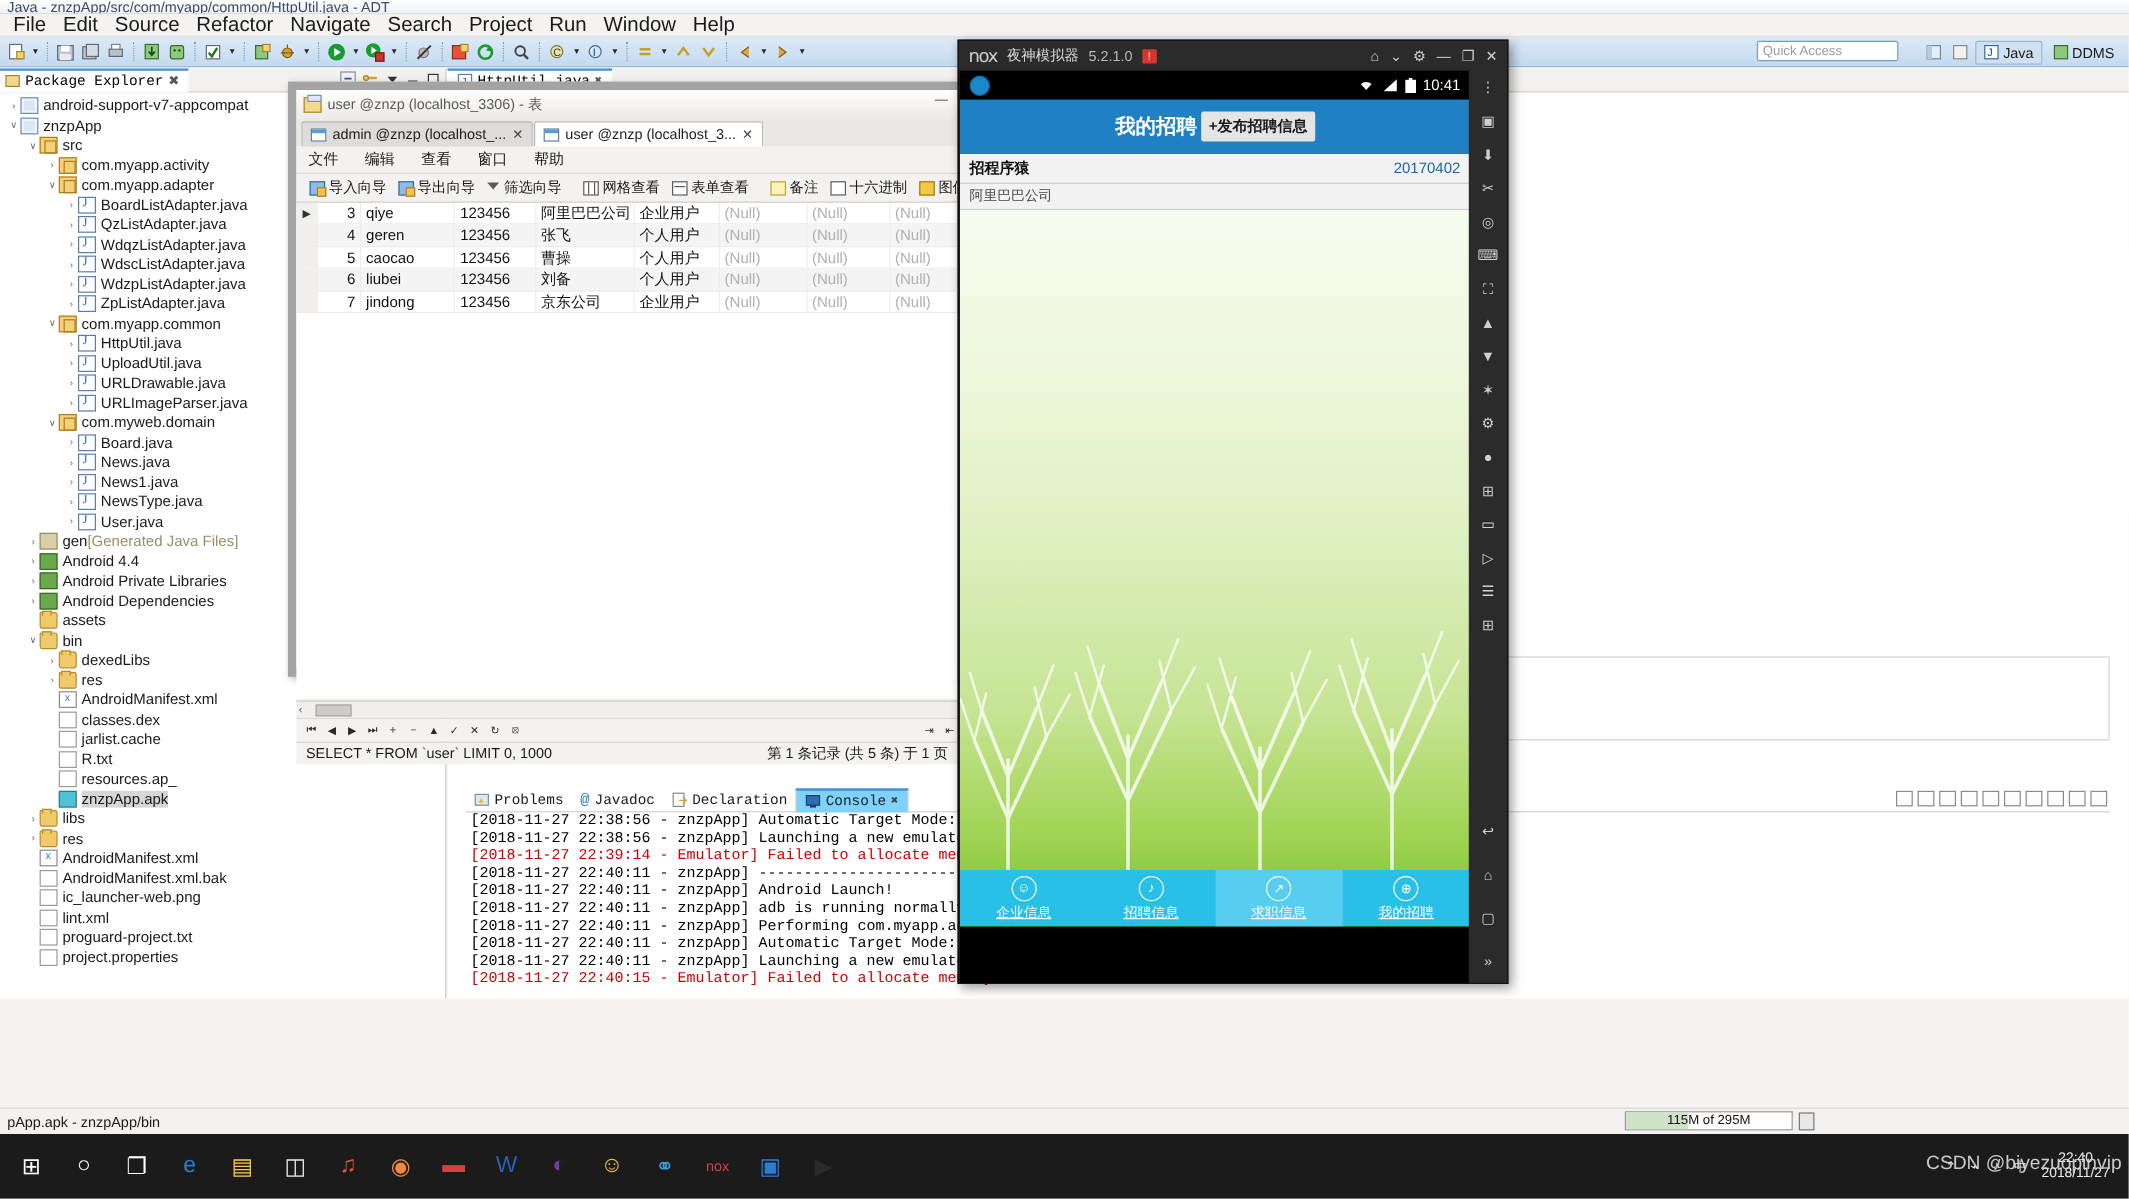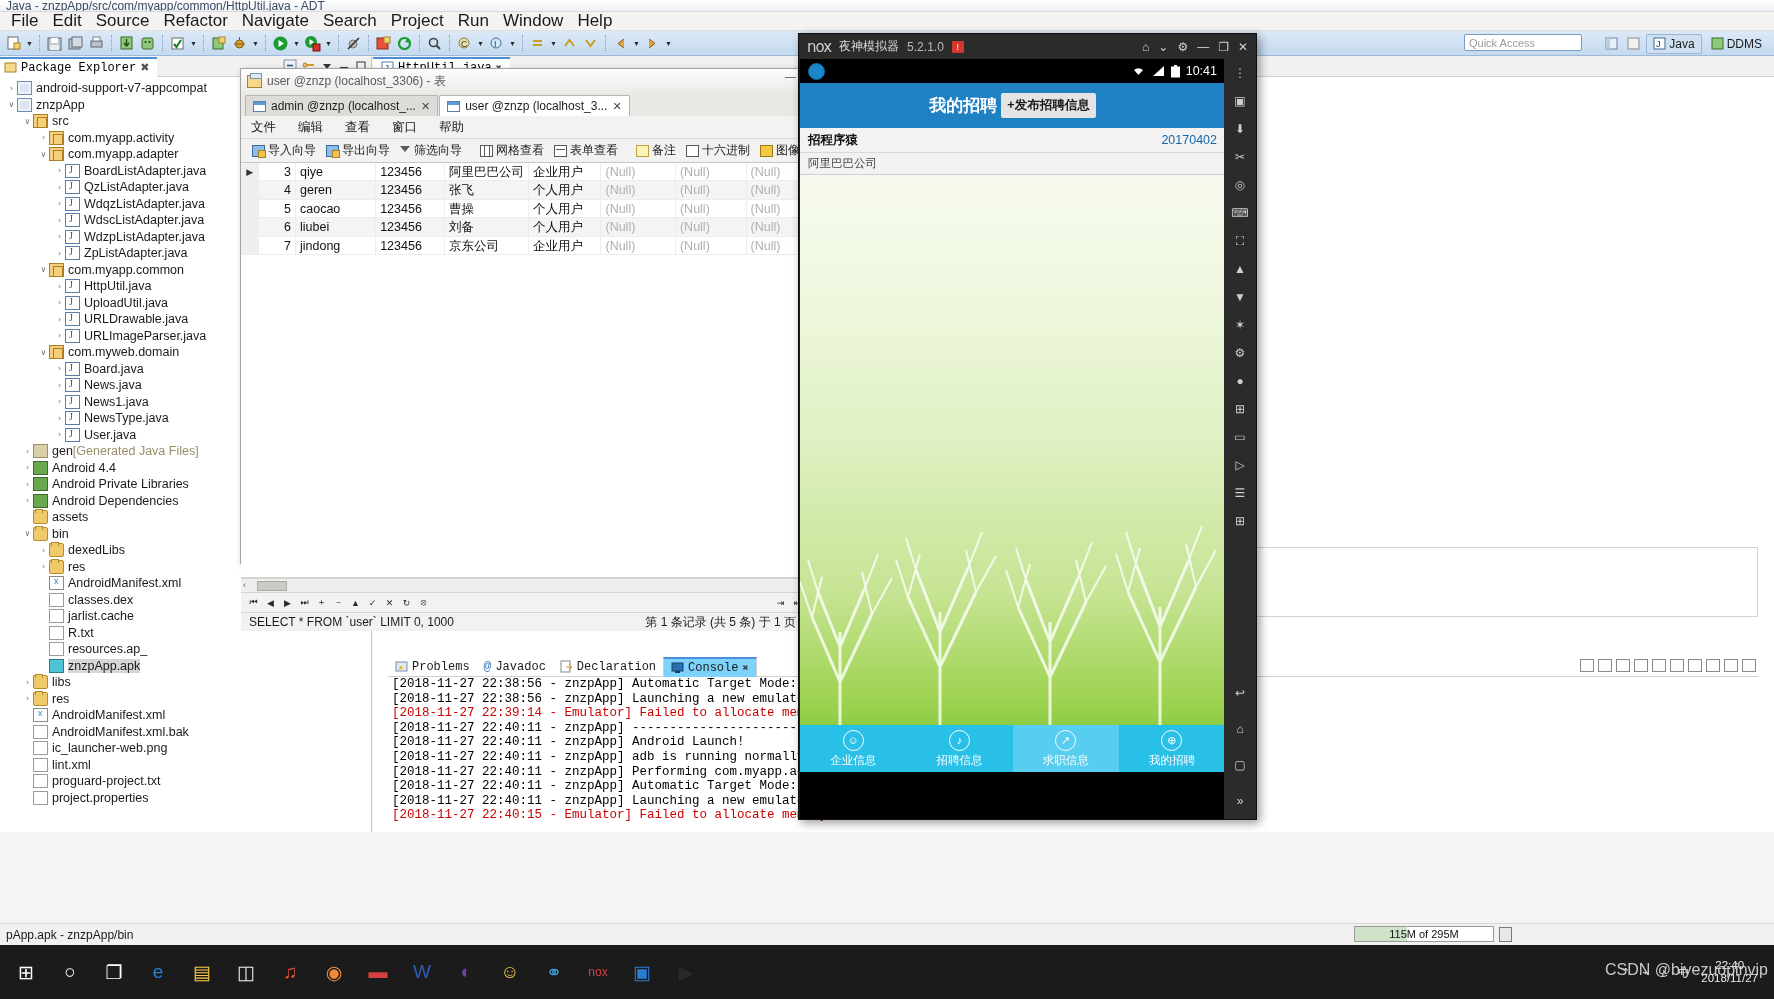--- a/index.html
+++ b/index.html
@@ -99,21 +99,21 @@
   
   .ecl-status { position:absolute; left:0; bottom:0; width:1774px; height:22px; background:#f2f1ef; border-top:1px solid #d7d7d7;
     display:flex;align-items:center; font-size:12px; color:#1a1a1a; padding-left:6px;}
   .heap { position:absolute; right:280px; bottom:3px; width:140px; height:16px; border:1px solid #9a9a9a; background:#ffffff;
      font-size:11px; color:#111; text-align:center; line-height:14px;}
   .heap-fill { position:absolute; left:0;top:0;bottom:0; width:38%; background:#cfe3c8;}
   .trash { position:absolute; right:262px; bottom:3px; width:13px;height:15px;border:1px solid #7a7a7a;background:#e8e8e8;}
 
   
   .navicat { position:absolute; left:240px; top:68px; width:565px; height:496px;
-     background:#f0efed; border:1px solid #a3a3a3; box-shadow:2px 2px 6px rgba(0,0,0,.28); }
+     background:#f0efed; border:7px solid #a3a3a3; box-shadow:2px 2px 6px rgba(0,0,0,.28); }
   .nv-title { height:24px; background:linear-gradient(#fefefe,#eceae7); display:flex; align-items:center;
      padding-left:6px; gap:5px; font-size:12px; color:#5a5a5a; position:relative;}
   .nv-title .minb { position:absolute; right:8px; top:8px; width:11px; border-top:1px solid #777; }
   .nv-ico { width:15px;height:13px;background:#f5d98b;border:1px solid #a8822c;position:relative;}
   .nv-ico:after{content:"";position:absolute;left:2px;top:-3px;width:10px;height:4px;background:#dfe9f5;border:1px solid #7b93ad;}
   .nv-tabs { height:23px; background:#e9e8e5; display:flex; align-items:flex-end; padding-left:4px; gap:1px;}
   .nv-tab { display:flex;align-items:center;gap:5px;height:21px;padding:0 7px;font-size:12px;color:#1d1d1d;
      background:#dedcd8; border:1px solid #b7b5b1; border-bottom:none; border-radius:2px 2px 0 0;}
   .nv-tab.active { background:#ffffff; }
   .nv-tab .tico { width:13px;height:11px;background:#ffffff;border:1px solid #5e7fa3;position:relative;}
@@ -173,21 +173,21 @@
   .list-row .ttl { font-size:12.5px; font-weight:bold; color:#111;}
   .list-row .date { margin-left:auto; color:#1565a8; font-size:12.5px;}
   .list-sub { height:22px; background:#f2f2f2; display:flex; align-items:center; padding:0 8px; color:#444; font-size:11.5px; border-bottom:1px solid #cfcfcf;}
   .app-bg { position:absolute; left:0; right:0; top:116px; bottom:47px;
      background:linear-gradient(#f7fbef 0%, #eef7dd 22%, #dff0c2 45%, #c6e493 70%, #9fd352 88%, #6fbe2c 100%); overflow:hidden;}
   .tree-deco { position:absolute; left:0; right:0; bottom:0; height:330px; }
   .tabbar { position:absolute; left:0; right:0; bottom:0; height:47px; background:#29c0e8; display:flex;}
   .tabbar .tb { flex:1; display:flex; flex-direction:column; align-items:center; justify-content:center; gap:2px; color:#fff; }
   .tabbar .tb.active { background:#57cdef; }
   .tabbar .tb .gl { width:21px;height:21px;border:1.6px solid #fff;border-radius:50%;display:flex;align-items:center;justify-content:center;font-size:11px;}
-  .tabbar .tb .lb { font-size:11.5px; }
+  .tabbar .tb .lb { font-size:11.5px;text-decoration:underline; }
   .nox-side { position:absolute; right:0; top:25px; width:32px; bottom:0; background:#2b2b2b;
      display:flex; flex-direction:column; align-items:center; padding-top:4px; gap:8px; color:#cfcfcf; font-size:12px;}
   .nox-side .si { width:22px;height:20px;display:flex;align-items:center;justify-content:center;}
 
   
   .taskbar { position:absolute; left:0; bottom:0; width:1774px; height:54px; background:#1b1b1b; display:flex; align-items:center; padding-left:4px;}
   .tbk { width:44px;height:50px;display:flex;align-items:center;justify-content:center;}
   .tray { margin-left:auto; display:flex; align-items:center; gap:12px; padding-right:8px; color:#e8e8e8; font-size:11px;}
   .clock { text-align:center; line-height:13px; font-size:11.5px; color:#eee; padding-right:8px;}
   .watermark { position:absolute; right:6px; bottom:20px; color:#d8d8d8; font-size:16px; opacity:.92;}

